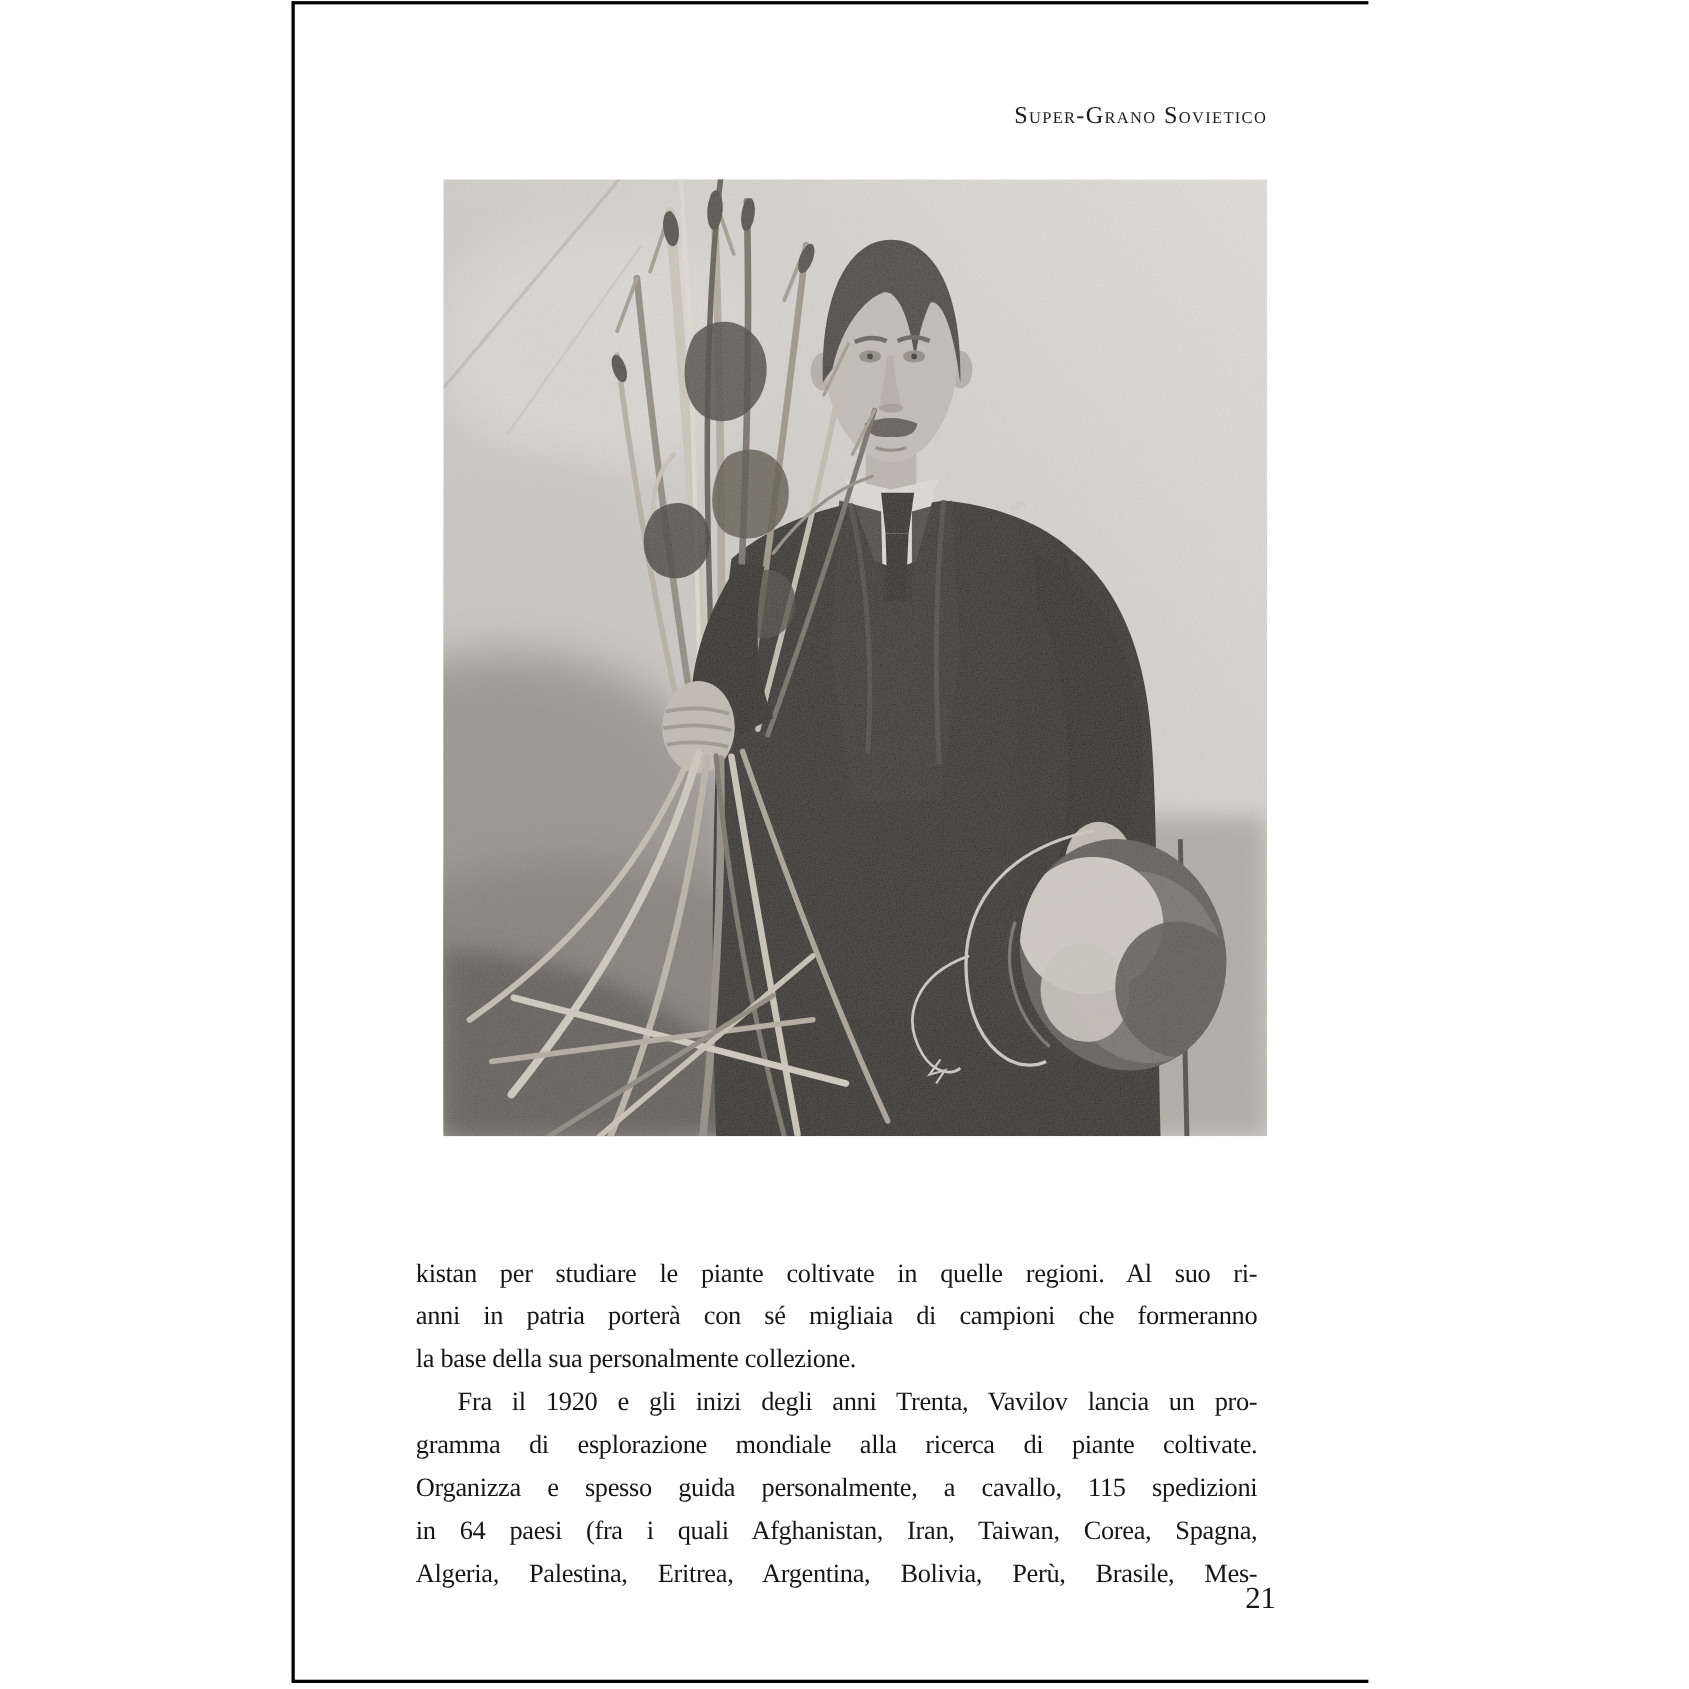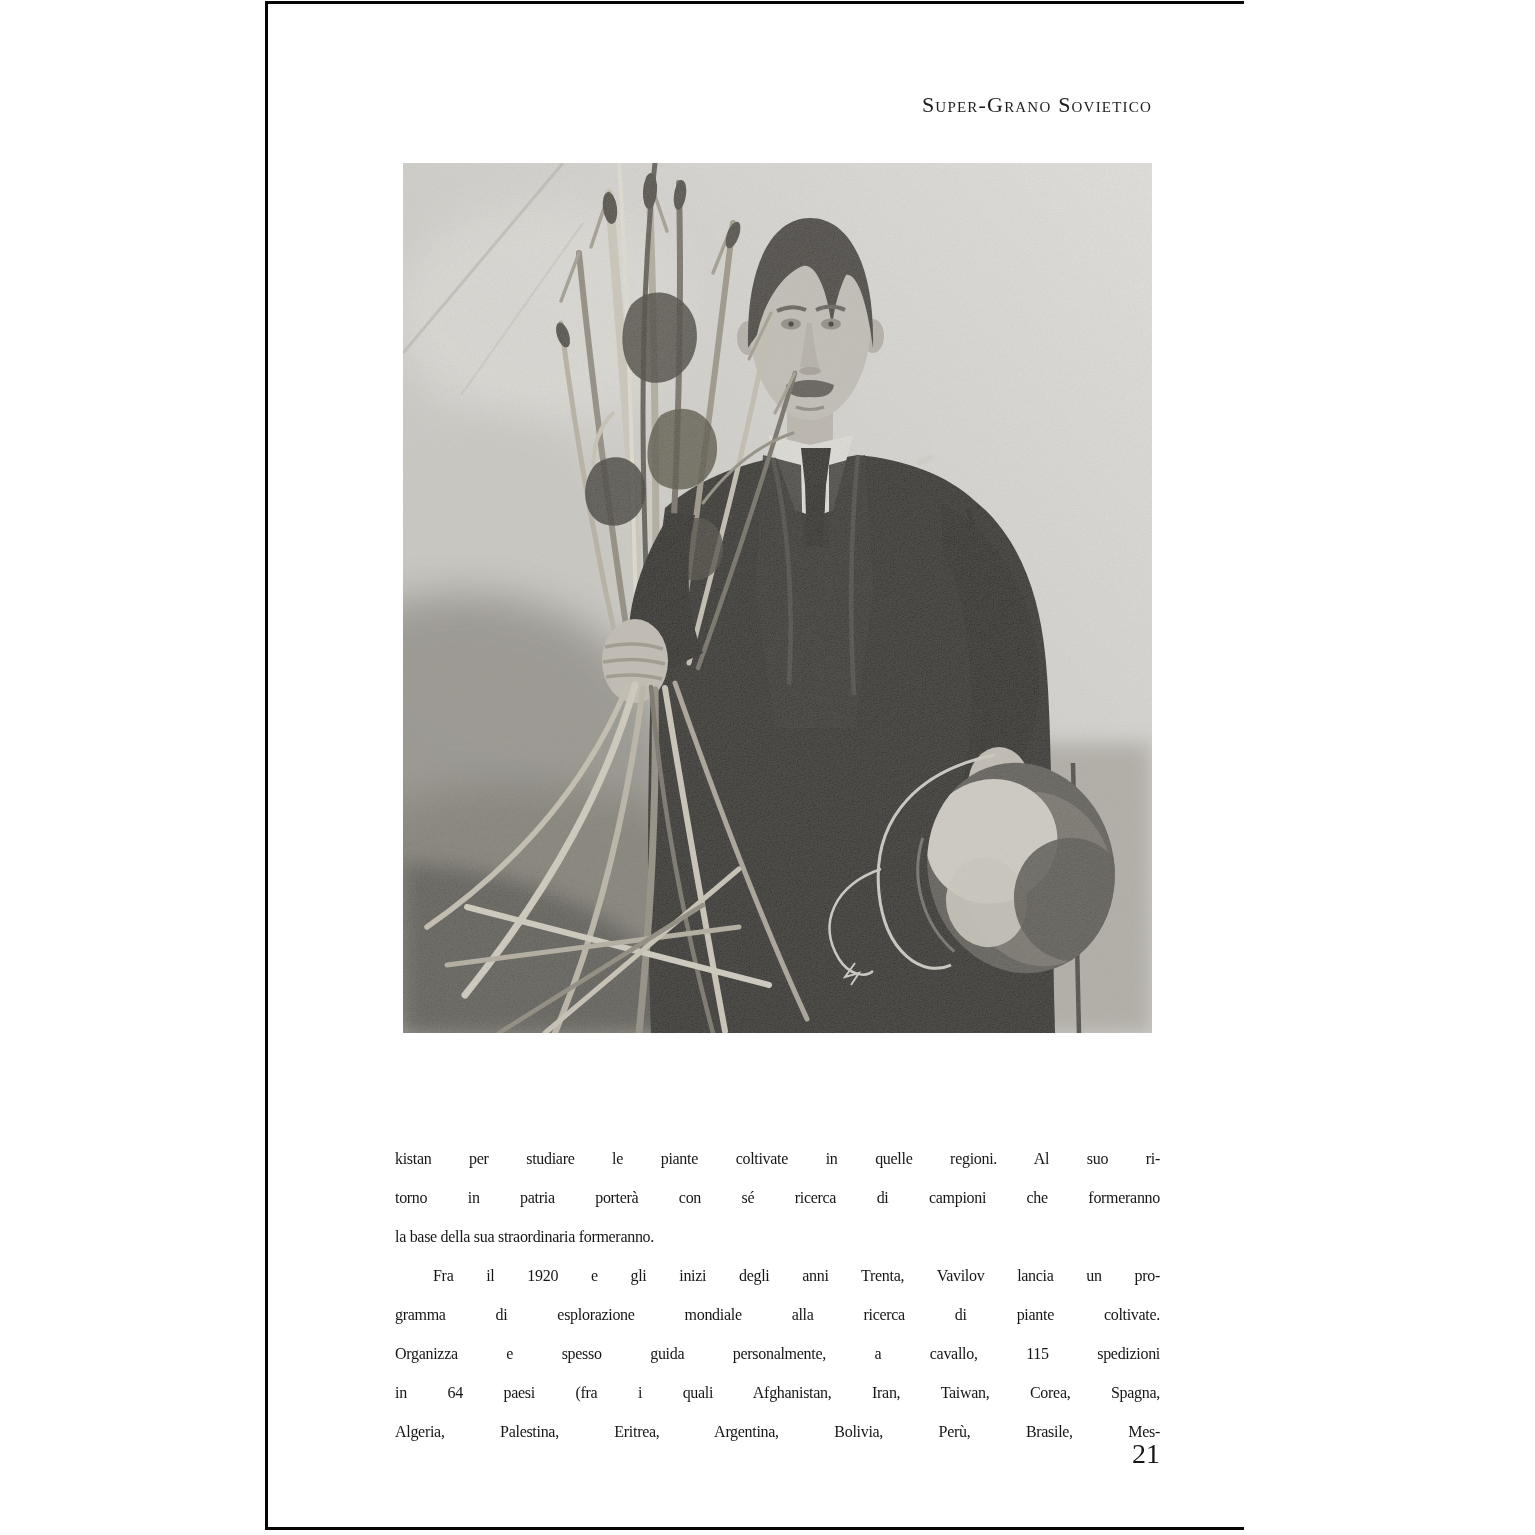--- a/index.html
+++ b/index.html
@@ -9,22 +9,22 @@
               border:3px solid #050505;box-sizing:border-box;background:#ffffff;}
   .running-header{position:absolute;top:88px;right:108px;
                   font-size:22px;letter-spacing:1.2px;font-variant:small-caps;
                   color:#1d1d1d;}
   .photo-wrap{position:absolute;left:135px;top:159px;width:749px;height:870px;overflow:hidden;}
   .photo-wrap svg{display:block;}
   .figure-caption{position:absolute;left:170px;top:1047px;width:718px;
                   font-size:18px;line-height:29px;letter-spacing:-0.5px;color:#1b1b1b;}
   .cap-line-just{text-align:justify;text-align-last:justify;}
   .cap-line-left{text-align:left;}
-  .body-text{position:absolute;left:127px;top:1135px;width:765px;
-             font-size:16px;line-height:39px;letter-spacing:-0.3px;color:#161616;}
+  .body-text{position:absolute;left:110px;top:1135px;width:765px;
+             font-size:24px;line-height:39px;letter-spacing:-0.3px;color:#161616;}
   .body-line{text-align:justify;text-align-last:justify;white-space:normal;}
   .body-line.para-end{text-align-last:left;}
   .body-line.indent{padding-left:38px;box-sizing:border-box;}
   .page-number{position:absolute;left:127px;top:1434px;width:765px;
                text-align:right;font-size:28px;color:#161616;}
 </style>
 </head>
 <body>
 
 <div class="canvas">
@@ -172,22 +172,22 @@
           <path d="M96,870 L300,742" stroke="#8a8477" stroke-width="4.5"></path>
         </g>
 
         <rect width="749" height="870" filter="url(#grain)" opacity="0.3"></rect>
       </svg>
     </div>
 
 
     <div class="body-text">
         <div class="body-line">kistan per studiare le piante coltivate in quelle regioni. Al suo ri-</div>
-        <div class="body-line">torno in patria porterà con sé ricerca di campioni che formeranno</div>
-        <div class="body-line para-end">la base della sua straordinaria formeranno.</div>
+        <div class="body-line">anni in patria porterà con sé migliaia di campioni che formeranno</div>
+        <div class="body-line para-end">la base della sua personalmente collezione.</div>
         <div class="body-line indent">Fra il 1920 e gli inizi degli anni Trenta, Vavilov lancia un pro-</div>
         <div class="body-line">gramma di esplorazione mondiale alla ricerca di piante coltivate.</div>
         <div class="body-line">Organizza e spesso guida personalmente, a cavallo, 115 spedizioni</div>
         <div class="body-line">in 64 paesi (fra i quali Afghanistan, Iran, Taiwan, Corea, Spagna,</div>
         <div class="body-line">Algeria, Palestina, Eritrea, Argentina, Bolivia, Perù, Brasile, Mes-</div>
       </div>
 
     <div class="page-number">21</div>
   </div>
 </div>

